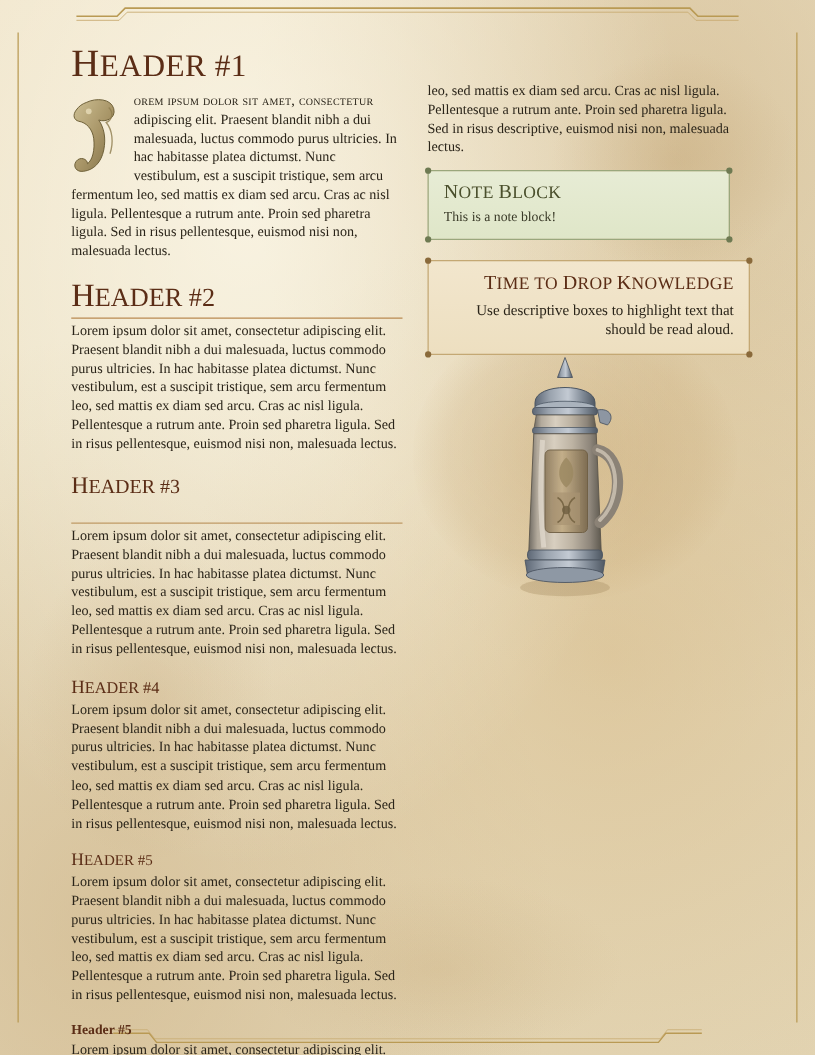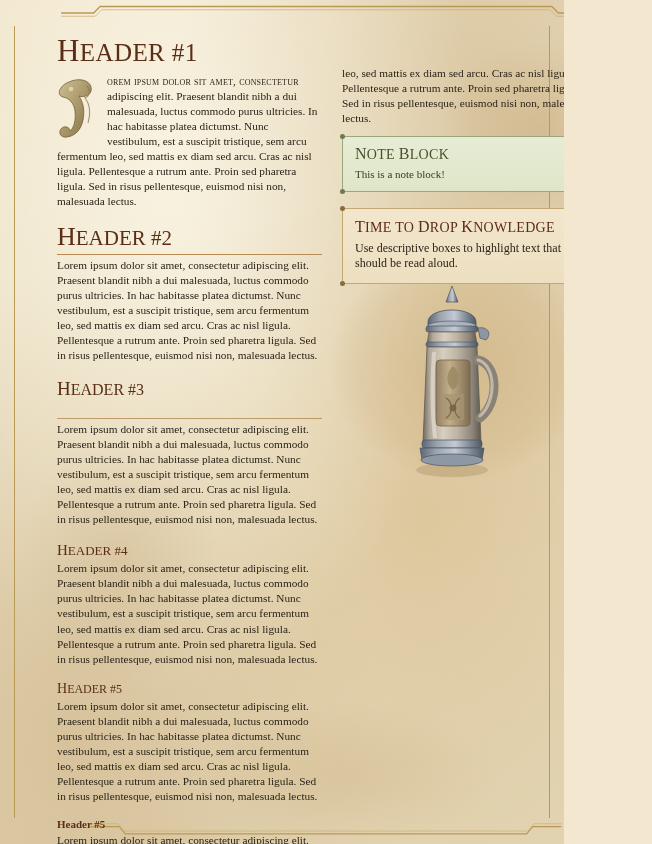--- a/index.html
+++ b/index.html
@@ -10,21 +10,21 @@
     width: 652px;
     height: 844px;
     overflow: hidden;
     font-family: "Liberation Serif", serif;
     background: #f3e7cf;
   }
 
   
   .page {
     position: relative;
-    width: 564px;
+    width: 652px;
     height: 844px;
     background:
       radial-gradient(ellipse at 30% 20%, rgba(255,252,240,0.65) 0%, rgba(255,252,240,0) 55%),
       radial-gradient(ellipse at 75% 62%, rgba(214,186,136,0.55) 0%, rgba(214,186,136,0) 50%),
       radial-gradient(ellipse at 85% 12%, rgba(198,168,120,0.45) 0%, rgba(198,168,120,0) 45%),
       radial-gradient(ellipse at 12% 88%, rgba(200,172,126,0.5) 0%, rgba(200,172,126,0) 45%),
       linear-gradient(160deg, #efe3c8 0%, #eadfc2 35%, #e7dabb 60%, #e2d3b1 100%);
     box-sizing: border-box;
     overflow: hidden;
   }
@@ -216,20 +216,21 @@
   }
 
   
   .desc-box {
     position: relative;
     margin: 8px 0 0 0;
     background: linear-gradient(180deg, #f2e6cd 0%, #eddfc0 100%);
     border: 1px solid #c4a874;
     padding: 9px 12px 11px 12px;
     box-sizing: border-box;
+    text-align: right;
   }
   .desc-box .corner {
     position: absolute;
     width: 5px; height: 5px;
     background: #8a6a3b;
     border-radius: 50%;
   }
   .desc-box .c-tl { left: -3px; top: -3px; }
   .desc-box .c-tr { right: -3px; top: -3px; }
   .desc-box .c-bl { left: -3px; bottom: -3px; }
@@ -321,21 +322,21 @@
 
       <h5 class="h5"><span class="cap">H</span>EADER #5</h5>
       <p class="body">Lorem ipsum dolor sit amet, consectetur adipiscing elit. Praesent blandit nibh a dui malesuada, luctus commodo purus ultricies. In hac habitasse platea dictumst. Nunc vestibulum, est a suscipit tristique, sem arcu fermentum leo, sed mattis ex diam sed arcu. Cras ac nisl ligula. Pellentesque a rutrum ante. Proin sed pharetra ligula. Sed in risus pellentesque, euismod nisi non, malesuada lectus.</p>
 
       <h6 class="h6">Header #5</h6>
       <p class="body">Lorem ipsum dolor sit amet, consectetur adipiscing elit. Praesent blandit nibh a dui malesuada, luctus commodo purus ultricies. In hac habitasse platea dictumst. Nunc vestibulum, est a suscipit tristique, sem arcu fermentum</p>
     </div>
 
     <div class="col-right">
 
-      <p class="body">leo, sed mattis ex diam sed arcu. Cras ac nisl ligula. Pellentesque a rutrum ante. Proin sed pharetra ligula. Sed in risus pellentesque, euismod nisi non, malesuada lectus.</p>
+      <p class="body">leo, sed mattis ex diam sed arcu. Cras ac nisl ligula. Pellentesque a rutrum ante. Proin sed pharetra ligula. Sed in risus descriptive, euismod nisi non, malesuada lectus.</p>
 
       <div class="note-block">
         <span class="note-corner-bl"></span>
         <span class="note-corner-br"></span>
         <div class="note-title"><span class="cap">N</span>OTE <span class="cap">B</span>LOCK</div>
         <p class="note-text">This is a note block!</p>
       </div>
 
       <div class="desc-box">
         <span class="corner c-tl"></span>

